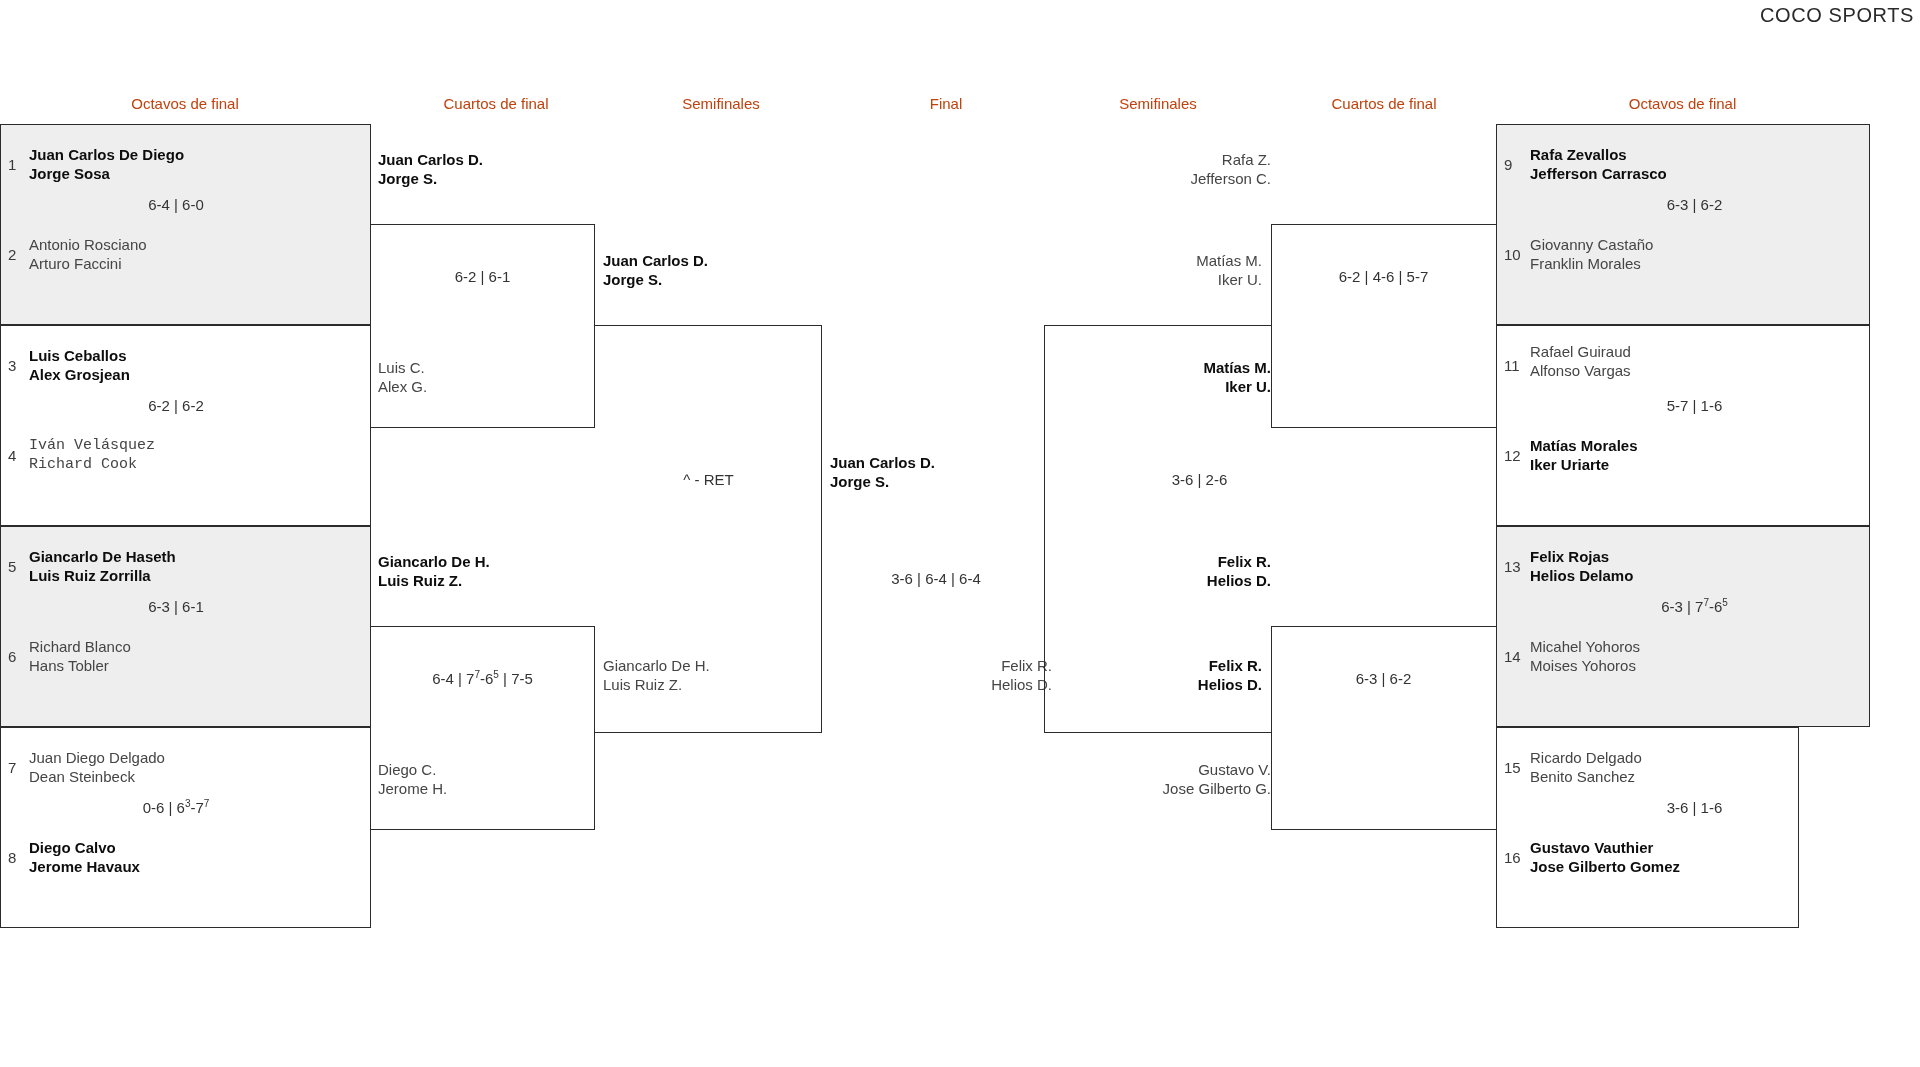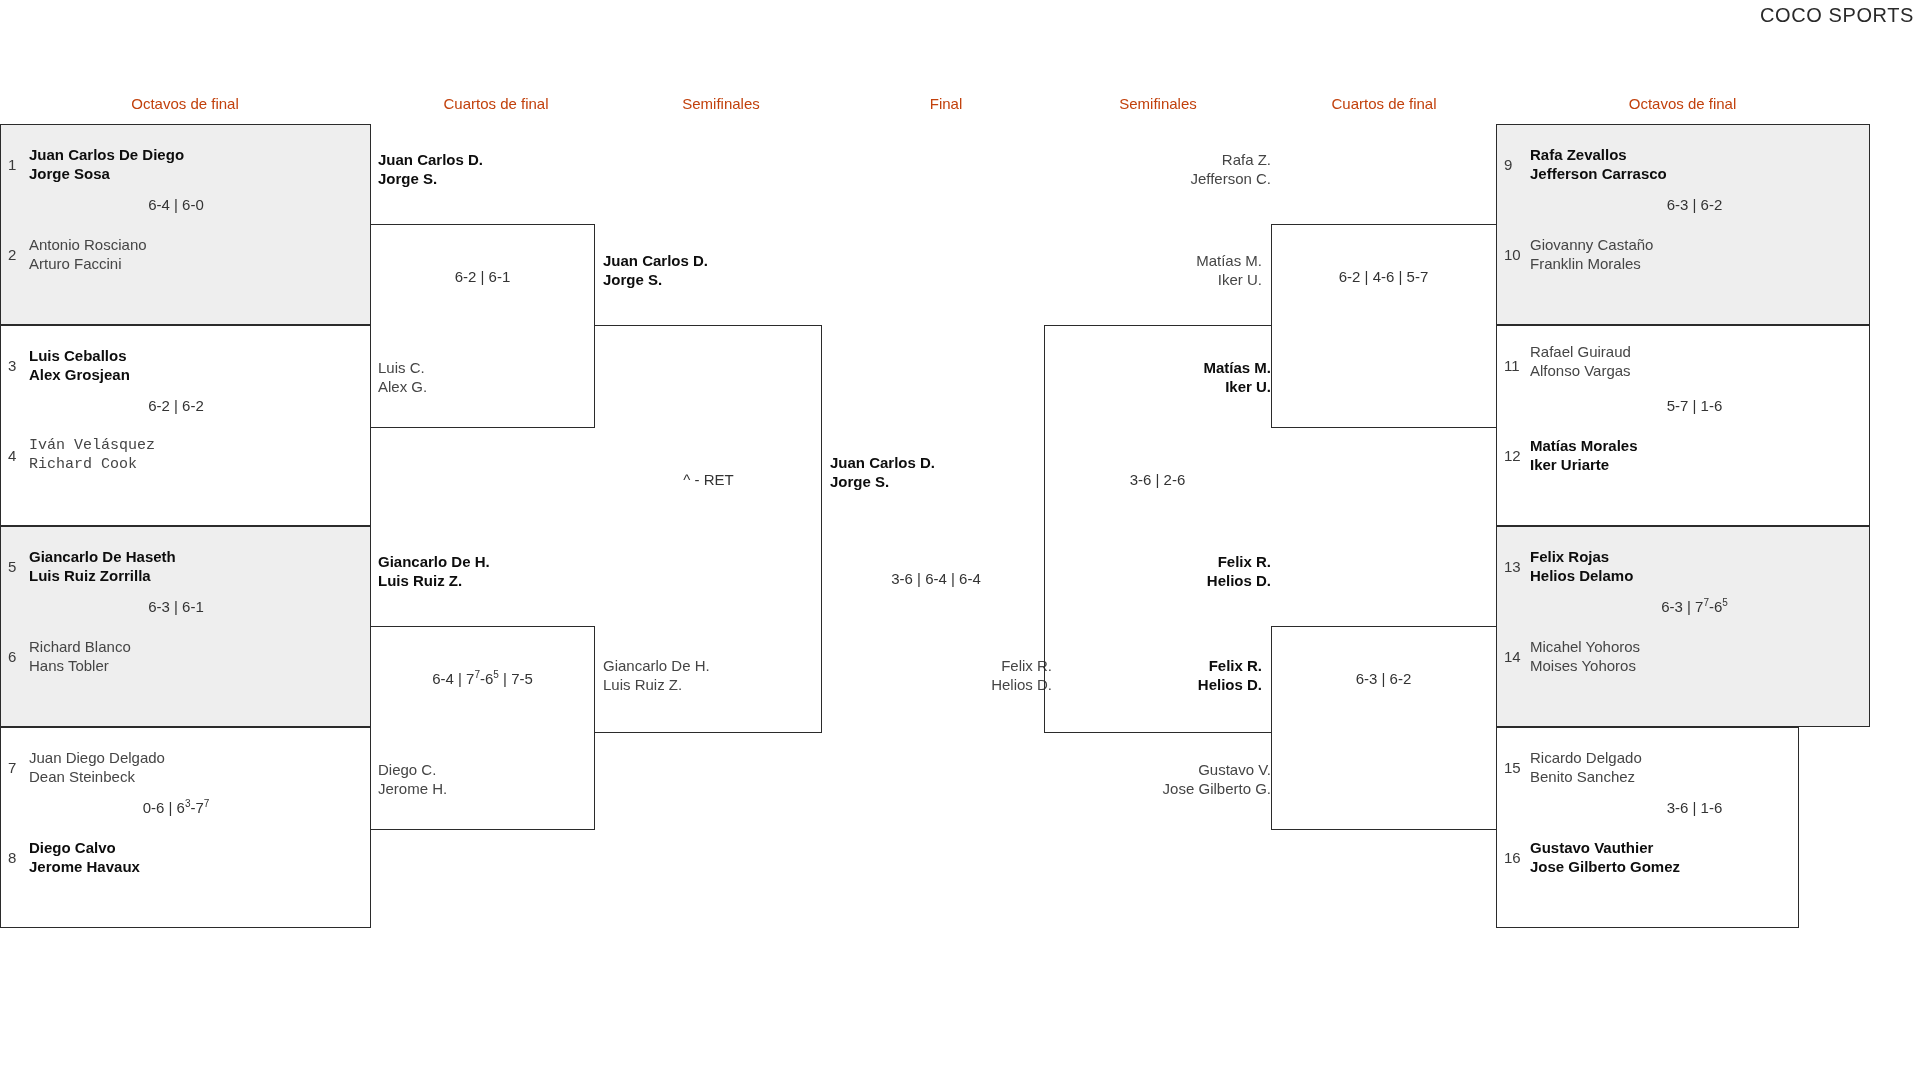--- a/index.html
+++ b/index.html
@@ -148,21 +148,21 @@
   <div class="names lose right" style="left:832px;top:656px;width:220px;">
     <div>Felix R.</div>
     <div>Helios D.</div>
   </div>
 
   <div class="names lose right" style="left:1042px;top:251px;width:220px;">
     <div>Matías M.</div>
     <div>Iker U.</div>
   </div>
   <div class="frame no-r" style="left:1044px;top:325px;width:227px;height:408px;"></div>
-  <div class="score" style="left:1044px;top:471px;width:227px;">3-6 | 2-6</div>
+  <div class="score" style="left:1044px;top:471px;width:227px;padding-left:42px;">3-6 | 2-6</div>
   <div class="names win right" style="left:1042px;top:656px;width:220px;">
     <div>Felix R.</div>
     <div>Helios D.</div>
   </div>
 
   <div class="names lose right" style="left:1051px;top:150px;width:220px;">
     <div>Rafa Z.</div>
     <div>Jefferson C.</div>
   </div>
   <div class="frame no-r" style="left:1271px;top:224px;width:225px;height:204px;"></div>

